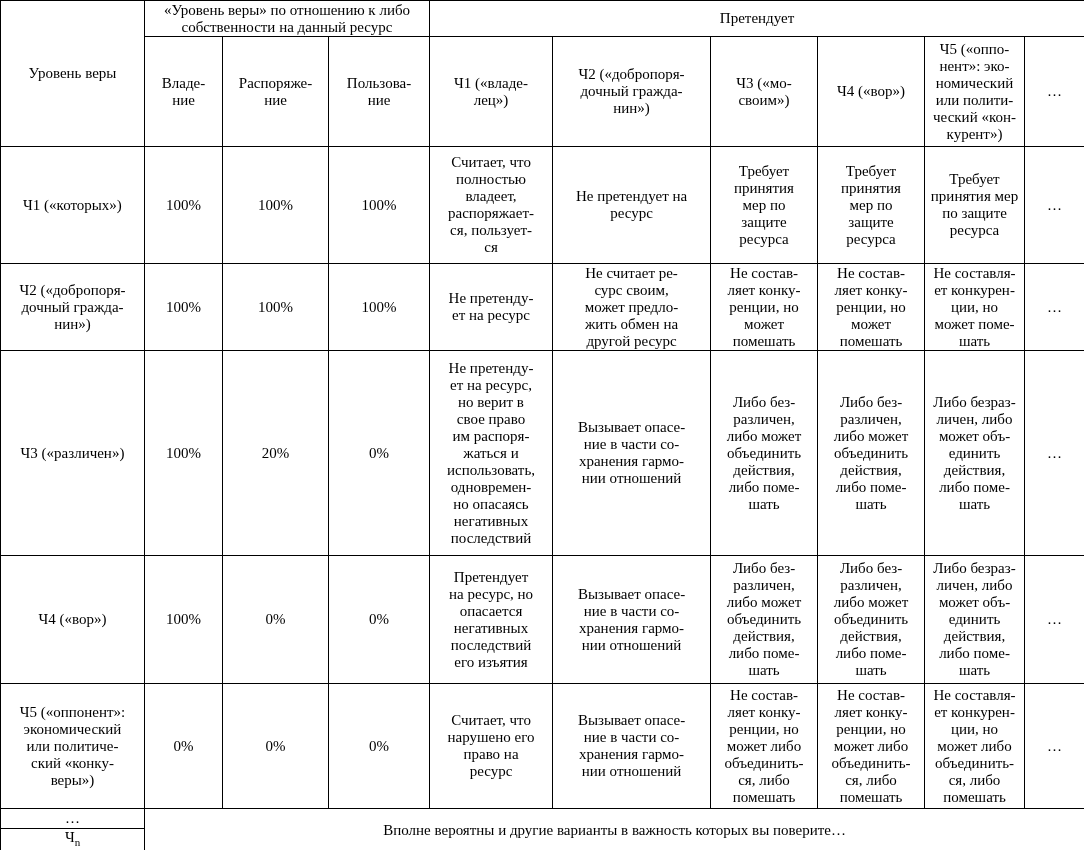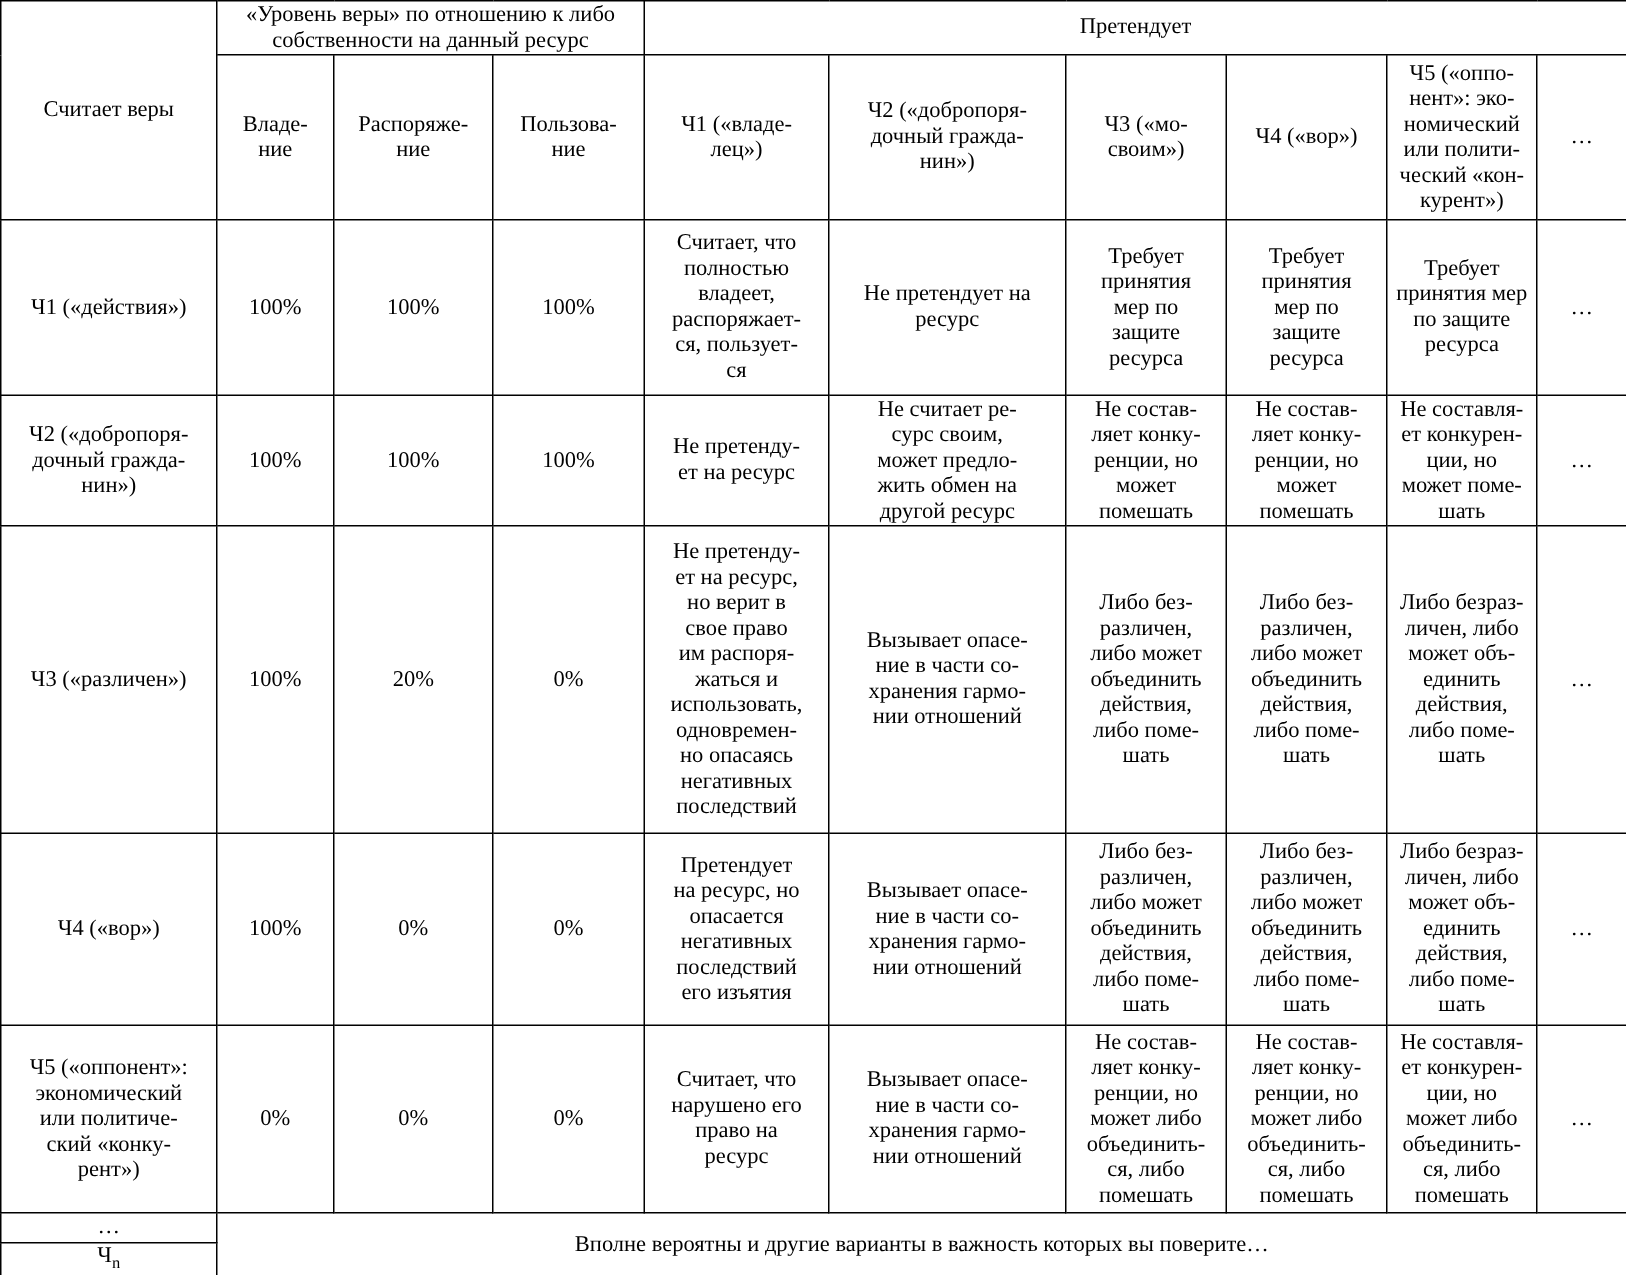--- a/index.html
+++ b/index.html
@@ -55,21 +55,21 @@
         <col style="width:123px">
         <col style="width:158px">
       <col style="width:107px">
         <col style="width:107px">
         <col style="width:100px">
       <col style="width:60px">
     </colgroup>
 
     <tbody>
         <tr class="hdr-group">
-      <td rowspan="2">Считает веры</td>
+      <td rowspan="2">Уровень веры</td>
       <td colspan="3">«Уровень веры» по отношению к либо
 собственности на данный ресурс</td>
       <td colspan="6">Претендует</td>
     </tr>
 
     <tr class="hdr-cols">
       <td>Владе-
 ние</td>
       <td>Распоряже-
 ние</td>
@@ -86,21 +86,21 @@
       <td>Ч5 («оппо-
 нент»: эко-
 номический
 или полити-
 ческий «кон-
 курент»)</td>
       <td>…</td>
     </tr>
 
     <tr class="row-ch1">
-      <td>Ч1 («действия»)</td>
+      <td>Ч1 («которых»)</td>
       <td>100%</td>
       <td>100%</td>
       <td>100%</td>
       <td>Считает, что
 полностью
 владеет,
 распоряжает-
 ся, пользует-
 ся</td>
       <td>Не претендует на
@@ -235,21 +235,21 @@
 либо поме-
 шать</td>
       <td>…</td>
     </tr>
 
     <tr class="row-ch5">
       <td>Ч5 («оппонент»:
 экономический
 или политиче-
 ский «конку-
-рент»)</td>
+веры»)</td>
       <td>0%</td>
       <td>0%</td>
       <td>0%</td>
       <td>Считает, что
 нарушено его
 право на
 ресурс</td>
       <td>Вызывает опасе-
 ние в части со-
 хранения гармо-

